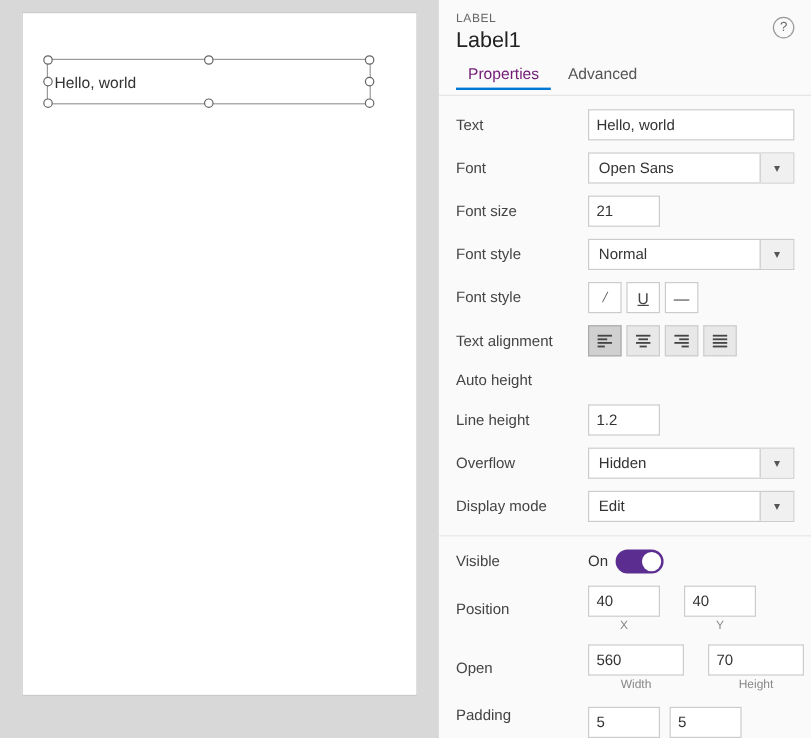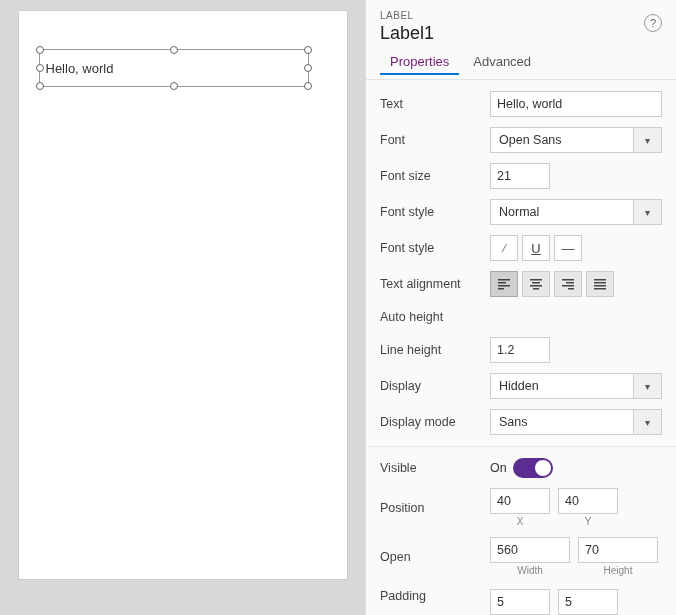--- a/index.html
+++ b/index.html
@@ -261,21 +261,21 @@
       flex-direction: column;
       align-items: center;
       gap: 2px;
     }
     .coord-sublabel {
       font-size: 10px;
       color: #888;
     }
     .input-row {
       display: flex;
-      gap: 8px;
+      gap: 20px;
       align-items: flex-end;
     }
 
     
     .padding-grid {
       display: flex;
       flex-direction: column;
       gap: 4px;
     }
     .pad-row {
@@ -405,34 +405,34 @@
     </div>
 
     <div class="prop-row">
       <div class="prop-label">Line height</div>
       <div class="prop-control">
         <input class="text-input small" type="text" value="1.2" style="">
       </div>
     </div>
 
     <div class="prop-row">
-      <div class="prop-label">Display</div>
+      <div class="prop-label">Overflow</div>
       <div class="prop-control">
         <div class="dropdown full">
           <span class="dropdown-text">Hidden</span>
           <div class="dropdown-arrow">▾</div>
         </div>
       </div>
     </div>
 
     <div class="prop-row">
       <div class="prop-label">Display mode</div>
       <div class="prop-control">
         <div class="dropdown full">
-          <span class="dropdown-text">Sans</span>
+          <span class="dropdown-text">Edit</span>
           <div class="dropdown-arrow">▾</div>
         </div>
       </div>
     </div>
 
   </div>
 
   <div class="props-section">
 
     <div class="prop-row">

